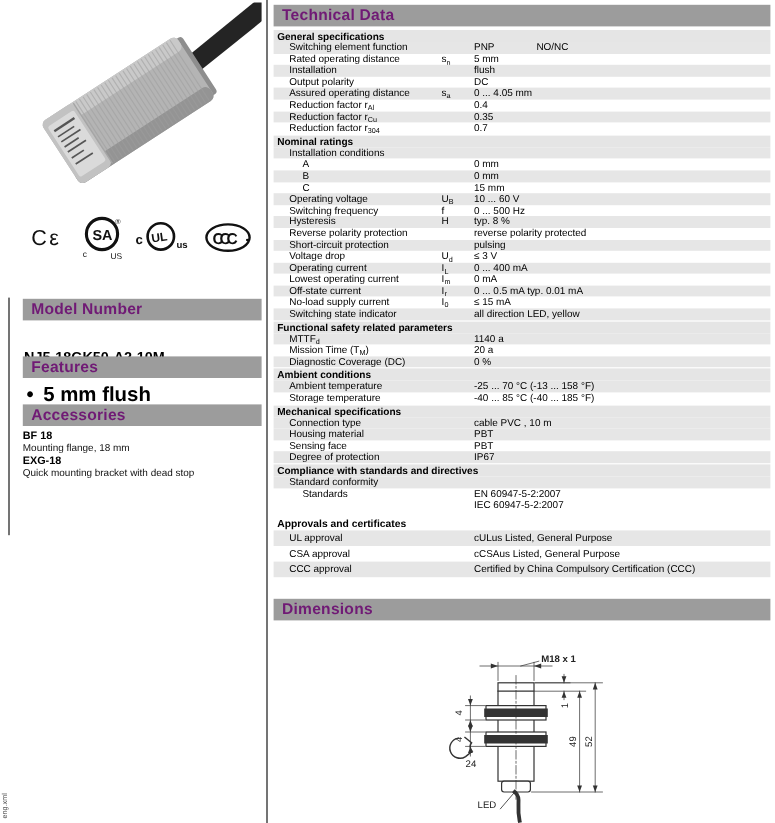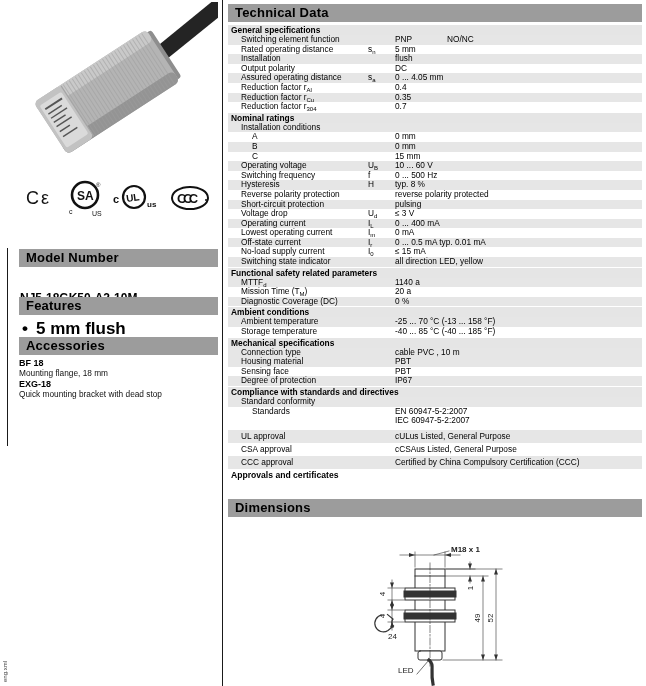--- a/index.html
+++ b/index.html
@@ -1,20 +1,20 @@
 <!DOCTYPE html>
 <html><head>
 <meta charset="utf-8">
 <style>
   html,body{margin:0;padding:0;background:#fff;}
   body{width:646px;height:686px;position:relative;overflow:hidden;
        font-family:"Liberation Sans","DejaVu Sans",sans-serif;color:#000;}
   .abs{position:absolute;}
   
-  .bar{background:#9c9c9c;color:#000000;font-weight:bold;height:18px;line-height:18px;
+  .bar{background:#9c9c9c;color:#701a75;font-weight:bold;height:18px;line-height:18px;
        padding-left:7px;font-size:13px;letter-spacing:.2px;}
   
   #left-col{position:absolute;left:0;top:0;width:222px;height:686px;}
   #col-divider{position:absolute;left:222px;top:0;width:1px;height:686px;background:#1a1a1a;}
   #left-border{position:absolute;left:7px;top:248px;width:1px;height:198px;background:#1a1a1a;}
   .lbar{position:absolute;left:19px;width:192px;}
   .model-val{position:absolute;left:20px;font-weight:bold;font-size:12px;}
   .feat{position:absolute;left:22px;font-weight:bold;font-size:17px;}
   .feat .dot{display:inline-block;width:14px;}
   .acc-name{position:absolute;left:19px;font-weight:bold;font-size:9px;}
@@ -277,35 +277,35 @@
       <div class="row ind2 tall">
         <span class="c-label">Standards</span>
         <span class="c-val">
           <div>EN 60947-5-2:2007</div>
           <div>IEC 60947-5-2:2007</div>
         </span>
       </div>
     </div>
 
   <div id="approvals">
+    <div id="approvals-title">Approvals and certificates</div>
     <div id="approvals-rows">
         <div class="row shade">
           <span class="c-label">UL approval</span>
           <span class="c-val">cULus Listed, General Purpose</span>
         </div>
         <div class="row">
           <span class="c-label">CSA approval</span>
           <span class="c-val">cCSAus Listed, General Purpose</span>
         </div>
         <div class="row shade">
           <span class="c-label">CCC approval</span>
           <span class="c-val">Certified by China Compulsory Certification (CCC)</span>
         </div>
       </div>
-    <div id="approvals-title">Approvals and certificates</div>
   </div>
 
   <div class="bar" id="dims-bar">Dimensions</div>
 </div>
 
 <svg id="dim-svg" width="316" height="148" viewBox="0 0 316 148" stroke-linecap="square">
   <g stroke="#333" fill="none" stroke-width="1">
 
     <rect x="85" y="31" width="30" height="82" fill="#fff"></rect>
     <line x1="85" y1="38" x2="115" y2="38"></line>

